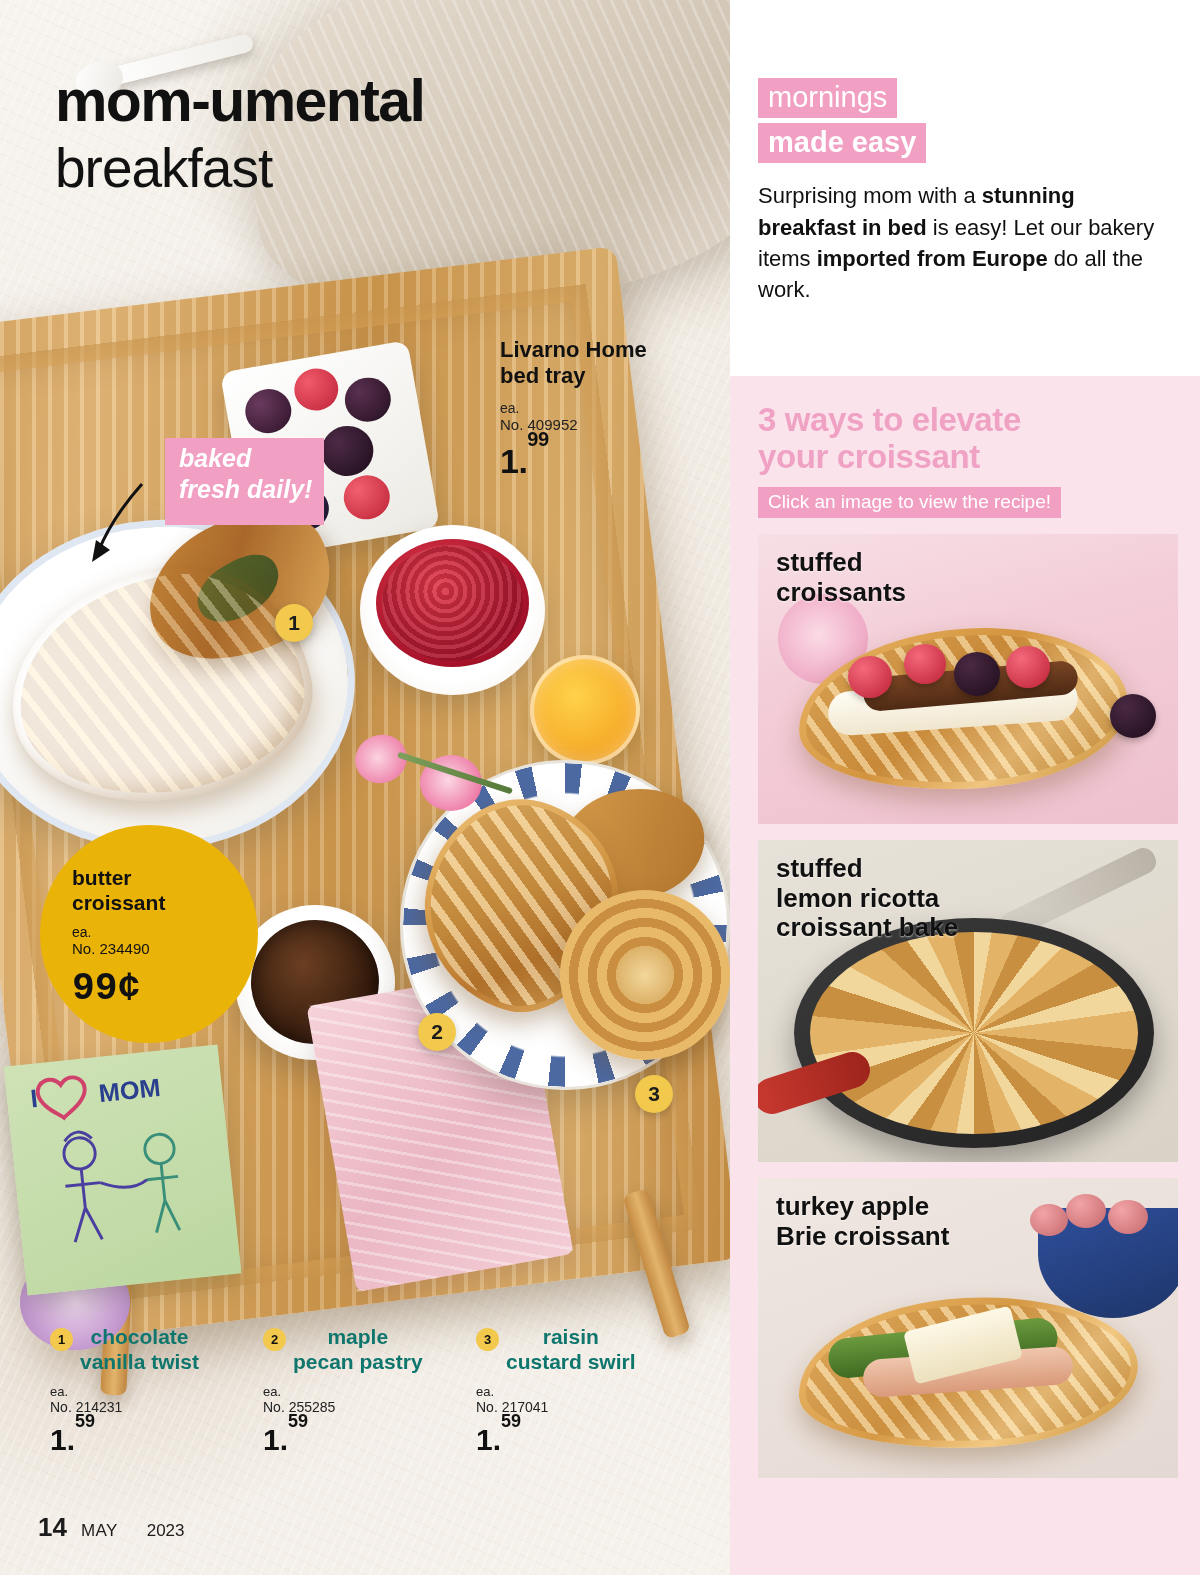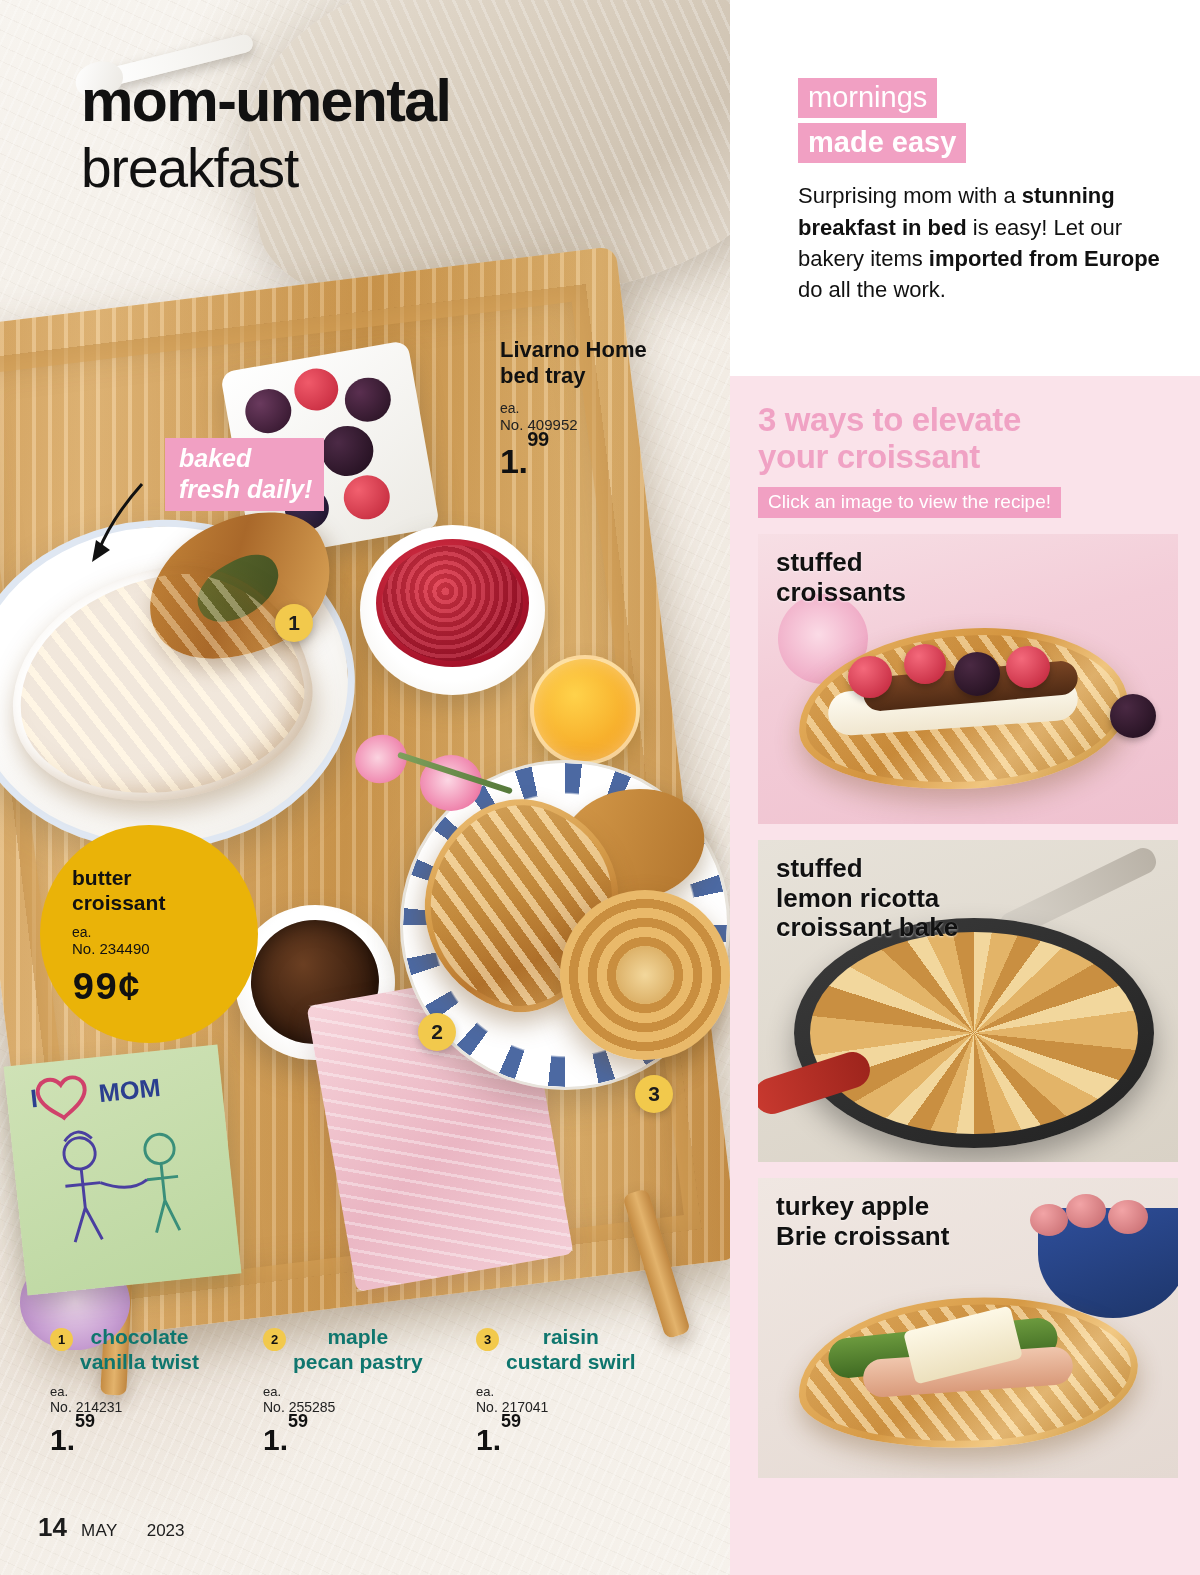--- a/index.html
+++ b/index.html
@@ -258,21 +258,21 @@
     padding:10px;
   }
   .card-drawing svg{ width:100%; height:100%; }
 
   
   .badge-pink{
     position:absolute;
     background:#f1a0c3; color:#ffffff;
     font-style:italic; font-weight:700;
     font-size:25px; line-height:1.22;
-    padding:5px 12px 7px 14px;
+    padding:5px 12px 21px 14px;
   }
   .badge-baked{ left:165px; top:438px; }
 
   .arrow-svg{ position:absolute; left:80px; top:478px; width:70px; height:90px;}
 
   .num-dot{
     position:absolute; width:38px;height:38px;border-radius:50%;
     background:#f2c94c; color:#1c1c1c;
     font-weight:700; font-size:21px;
     display:flex;align-items:center;justify-content:center;
@@ -322,31 +322,31 @@
   .footer{
     position:absolute; left:38px; top:1512px;
     display:flex; align-items:baseline; gap:14px; color:#1c1c1c;
   }
   .footer .pg{ font-size:26px; font-weight:700;}
   .footer .mo{ font-size:17px; font-weight:400; letter-spacing:.4px;}
   .footer .yr{ font-size:17px;margin-left:15px; }
 
   
   .headline{
-    position:absolute; left:55px; top:72px; color:#111; z-index:5;margin-left:26px;
+    position:absolute; left:55px; top:72px; color:#111; z-index:5;
   }
   .headline .l1{ font-size:59px; font-weight:800; letter-spacing:-1.6px; line-height:1;}
   .headline .l2{ font-size:55px; font-weight:300; letter-spacing:-1px; line-height:1.15; margin-top:6px;}
 
   
   .right-panel{
     position:absolute; left:730px; top:0; width:470px; height:1575px;
     background:#ffffff;
   }
-  .rp-top{ padding:78px 30px 0 28px;margin-left:40px; }
+  .rp-top{ padding:78px 30px 0 28px; }
   .tag{
     display:inline-block; background:#f1a0c3; color:#ffffff;
     font-size:29px; line-height:1.18; padding:2px 10px 4px 10px;
   }
   .tag.light{ font-weight:400; }
   .tag.bold{ font-weight:800; margin-top:5px; }
   .rp-body{
     margin-top:17px; font-size:22px; line-height:1.42; color:#111; max-width:400px;
   }
   .rp-body b{ font-weight:700; }

